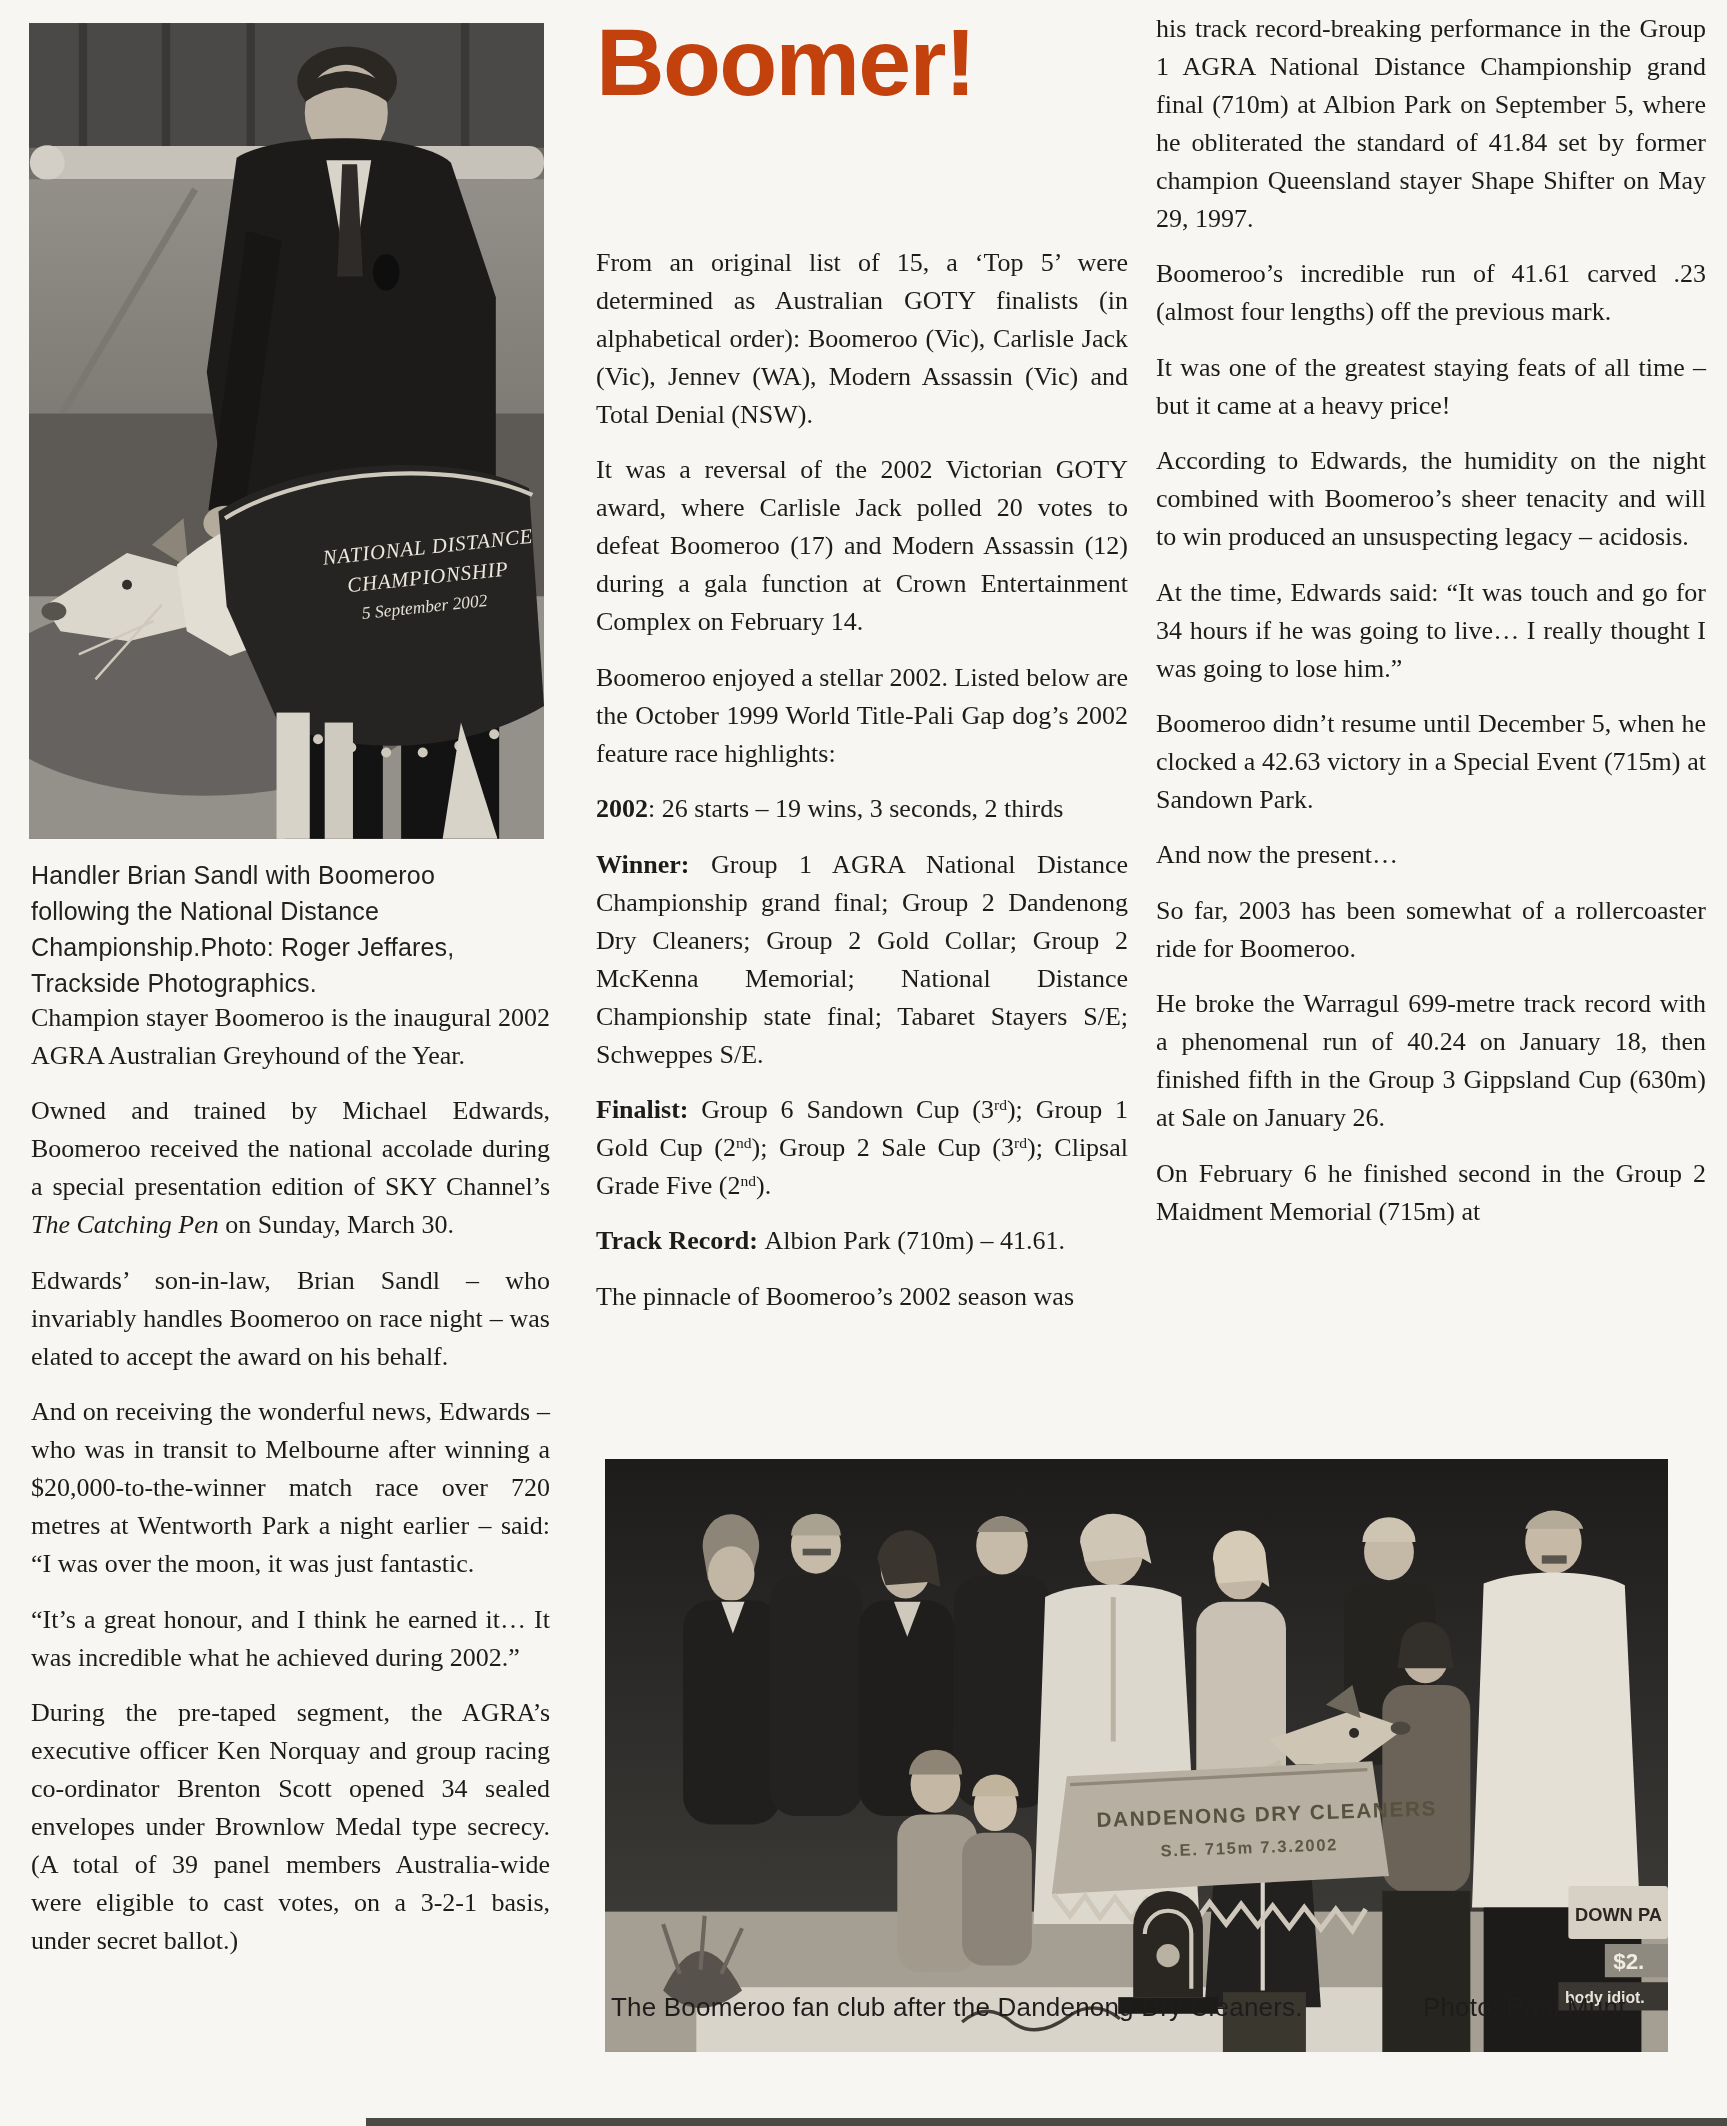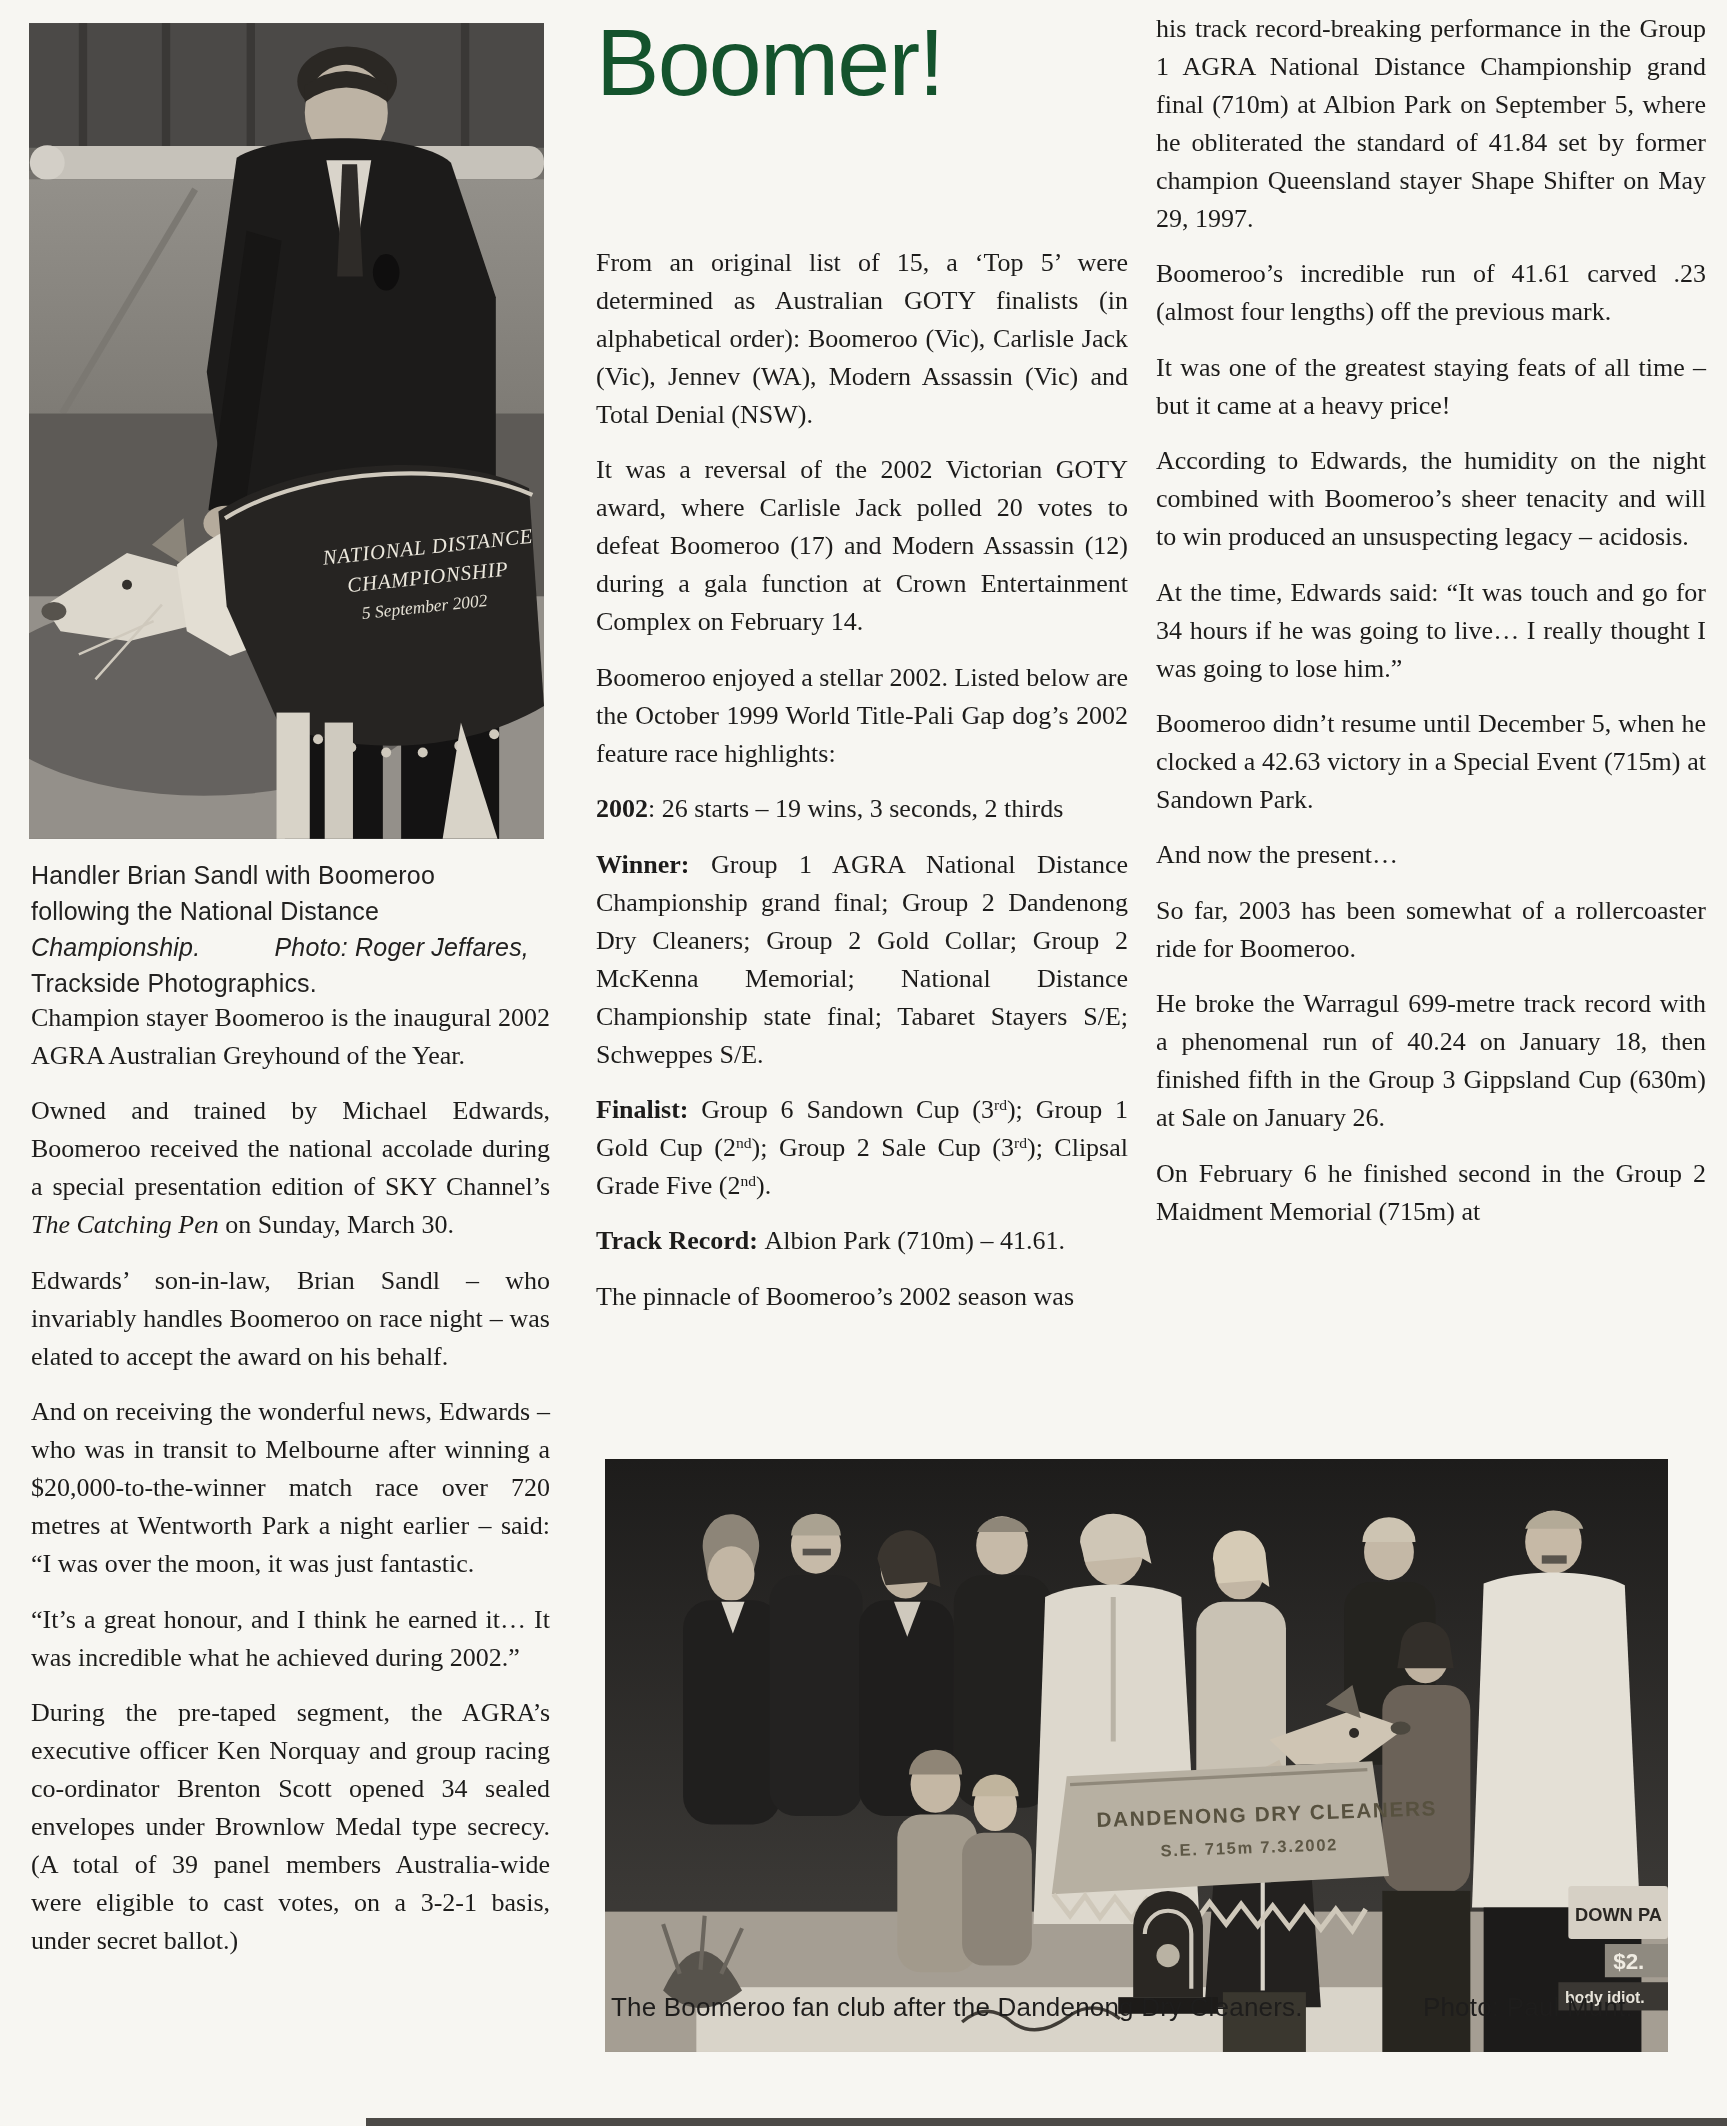--- a/index.html
+++ b/index.html
@@ -11,26 +11,26 @@
   }
   .abs{position:absolute;}
   
   .photo-frame{background:#6f6d68;overflow:hidden;}
   .photo-frame svg{display:block;}
   
   .caption{
     font-family:"Liberation Sans", sans-serif;
     font-size:25px;line-height:36px;color:#222120;letter-spacing:0.2px;
   }
-  .caption-row{display:flex;justify-content:space-between;font-style:italic;}
+  .caption-row{display:flex;justify-content:flex-start;}
   .caption .right{text-align:left;}
   
   .headline{
     font-family:"Liberation Sans", sans-serif;
-    font-size:95px;font-weight:400;letter-spacing:-1.7px;color:#14532d;
+    font-size:95px;font-weight:700;letter-spacing:-1.7px;color:#c2410c;
     line-height:1;
   }
   
   .col{font-size:26px;line-height:38px;text-align:justify;}
   .col p{margin:0 0 17.4px 0;}
   .col b{font-weight:bold;}
   .sup{font-size:0.6em;position:relative;top:-0.5em;line-height:0;}
   
   .bottom-caption{
     font-family:"Liberation Sans", sans-serif;

